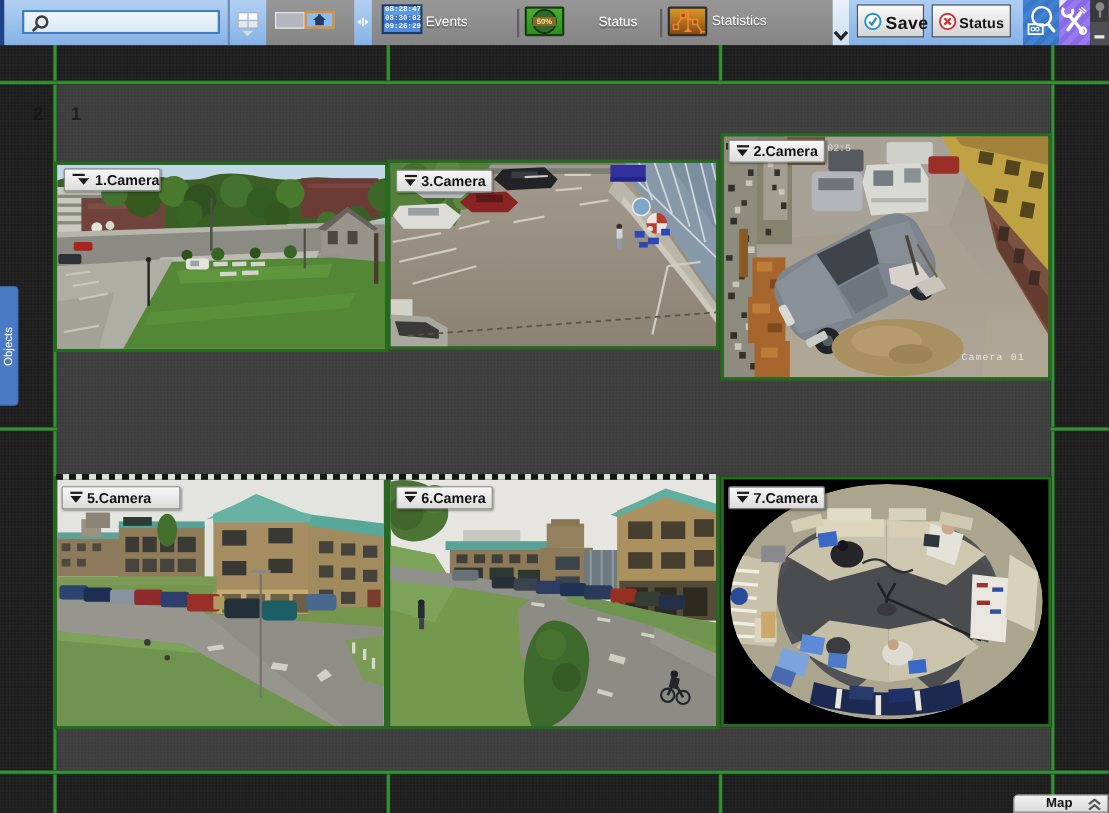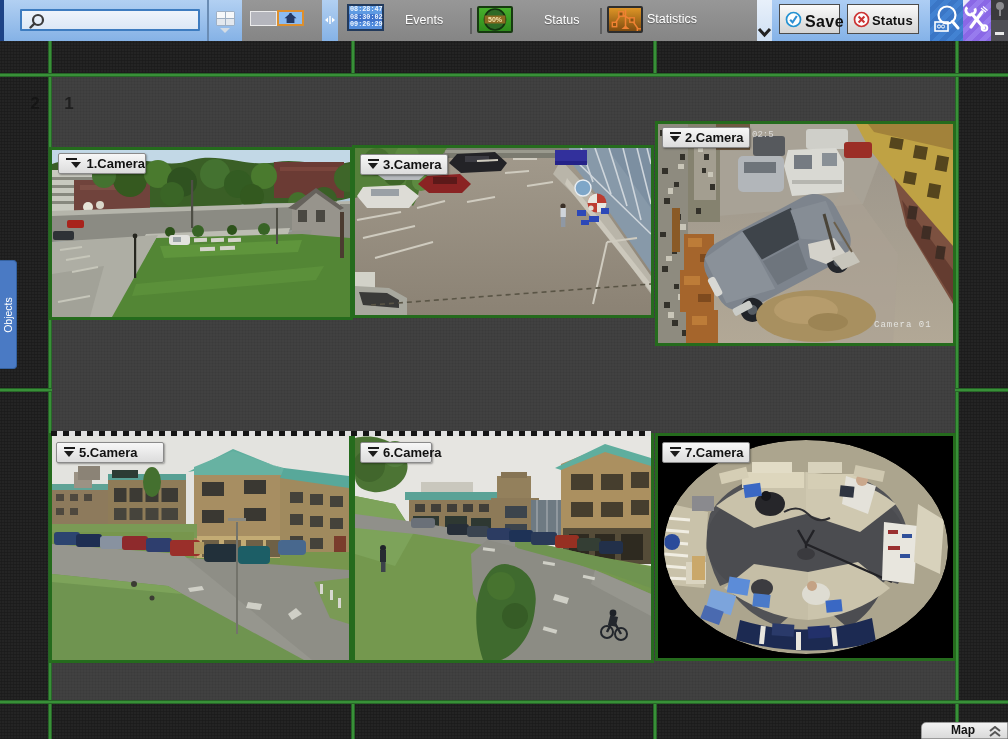--- a/index.html
+++ b/index.html
@@ -623,21 +623,21 @@
       <rect x="44" y="172" width="20" height="14" fill="#4a6ab0" transform="rotate(20 54 179)"></rect>
     </g>
   </svg></div>
 
   <div class="abs" style="left:51px;top:431px;width:600px;height:5px;background:repeating-linear-gradient(90deg,#151515 0 6px,#e0e0e0 6px 12px);"></div>
 
   <div class="chip" style="left:58px;top:153px;width:88px;text-align:right;"><span class="bar"></span><span class="tri"></span>1.Camera</div>
   <div class="chip" style="left:360px;top:154px;width:88px;"><span class="bar"></span><span class="tri"></span>3.Camera</div>
   <div class="chip" style="left:662px;top:127px;width:88px;"><span class="bar"></span><span class="tri"></span>2.Camera</div>
   <div class="chip" style="left:56px;top:442px;width:108px;"><span class="bar"></span><span class="tri"></span>5.Camera</div>
-  <div class="chip" style="left:360px;top:442px;width:72px;"><span class="bar"></span><span class="tri"></span>6.Camera</div>
+  <div class="chip" style="left:360px;top:442px;width:88px;"><span class="bar"></span><span class="tri"></span>6.Camera</div>
   <div class="chip" style="left:662px;top:442px;width:88px;"><span class="bar"></span><span class="tri"></span>7.Camera</div>
 
   <div class="abs" style="left:921px;top:722px;width:87px;height:17px;background:linear-gradient(#f2f2f2,#dadada);border:1px solid #9a9a9a;border-radius:5px 0 0 0;box-sizing:border-box;color:#111;font-weight:bold;font-size:12px;line-height:15px;">
     <span style="margin-left:29px;">Map</span>
     <svg style="position:absolute;right:6px;top:3px;" width="12" height="11" viewBox="0 0 12 11">
       <path d="M1 5 L6 1 L11 5" fill="none" stroke="#555" stroke-width="2"></path>
       <path d="M1 10 L6 6 L11 10" fill="none" stroke="#555" stroke-width="2"></path>
     </svg>
   </div>
 
@@ -677,21 +677,21 @@
     <path d="M4 1.5 L4 6.5 L1 4 Z" fill="#fff"></path>
     <path d="M8 1.5 L8 6.5 L11 4 Z" fill="#fff"></path>
   </svg>
 
   <div class="abs clockbox" style="left:347px;top:4px;width:37px;height:27px;background:#4a86d8;border:2px solid #223a5c;box-sizing:border-box;">
     <div style="position:absolute;left:0px;top:0px;width:33px;height:8px;background:#5e9ae2;"></div>
     <div style="position:absolute;left:0px;top:8px;width:33px;height:8px;background:#3f74cc;"></div>
     <div style="position:absolute;left:0px;top:16px;width:33px;height:7px;background:#528cdc;"></div>
     <div style="position:absolute;left:1px;top:0px;color:#eef6ff;font-size:6.8px;font-weight:bold;line-height:7.7px;letter-spacing:0;">08:28:47<br>08:30:02<br>09:26:29</div>
   </div>
-  <div class="abs lbl" style="left:405px;top:13px;">Events</div>
+  <div class="abs lbl" style="left:387px;top:13px;">Events</div>
 
   <div class="abs" style="left:470px;top:8px;width:2px;height:26px;background:#5f5f5f;"></div>
 
   <div class="abs" style="left:477px;top:6px;width:36px;height:27px;background:linear-gradient(#47b02c,#2f8c1c);border:2px solid #173a10;border-radius:2px;box-sizing:border-box;">
     <svg width="32" height="23" viewBox="0 0 32 23">
       <circle cx="16" cy="11.5" r="10.5" fill="#2e6a26" stroke="#14330f" stroke-width="1.6"></circle>
       <rect x="5.5" y="7.5" width="21" height="8" fill="#8a6a22"></rect>
       <text x="16" y="14.2" font-size="7" font-weight="bold" fill="#f4e6ae" text-anchor="middle" font-family="Liberation Sans">50%</text>
     </svg>
   </div>

